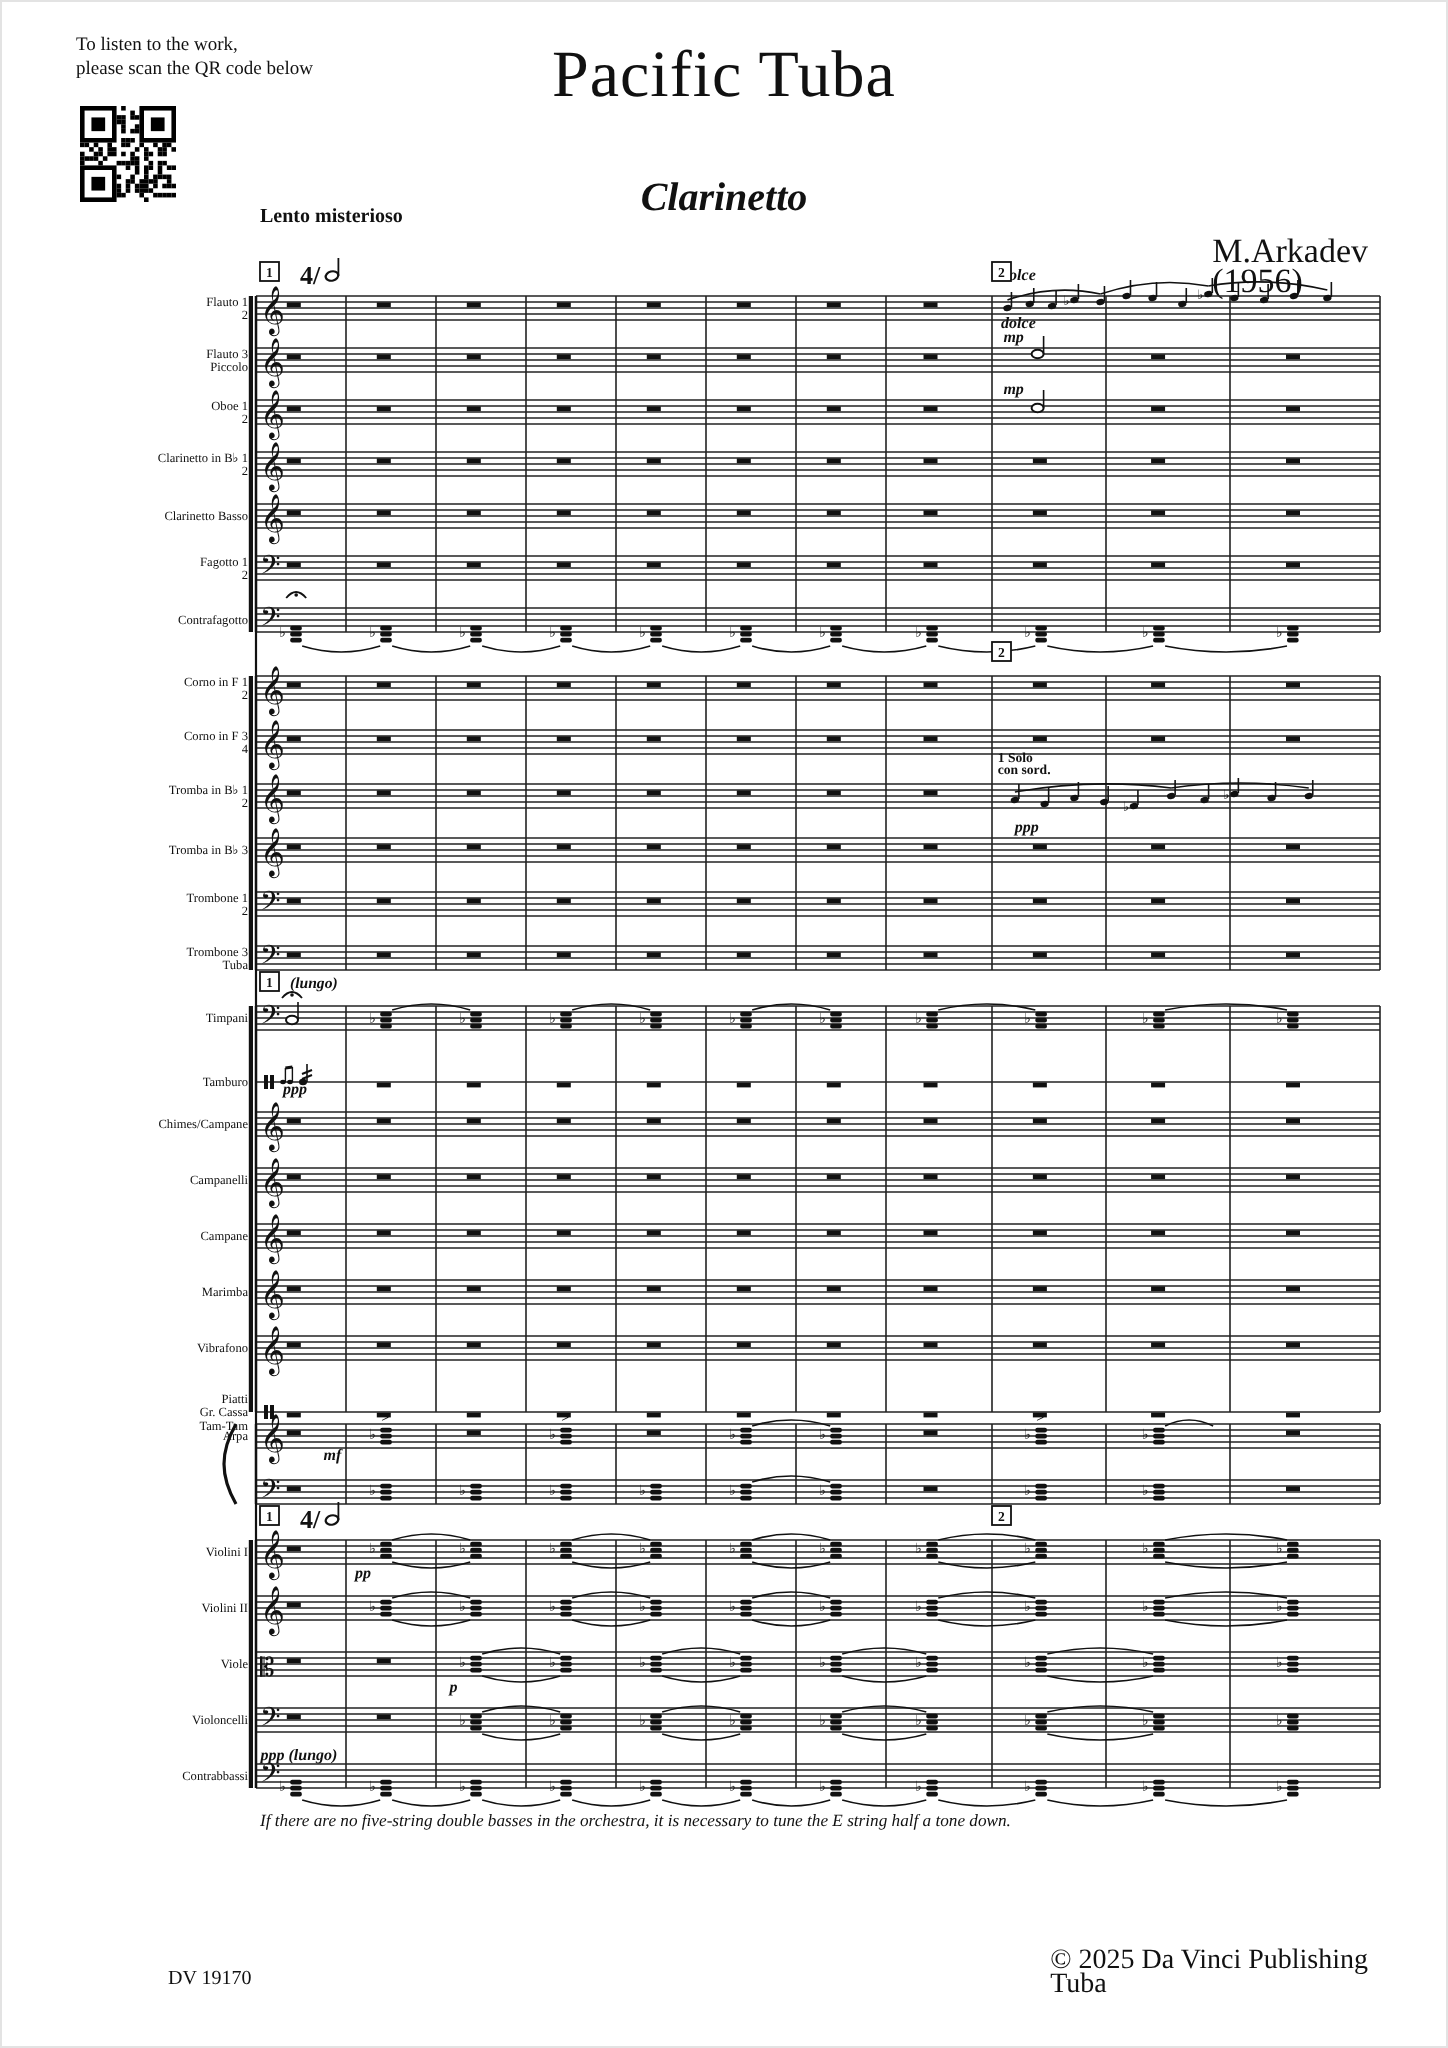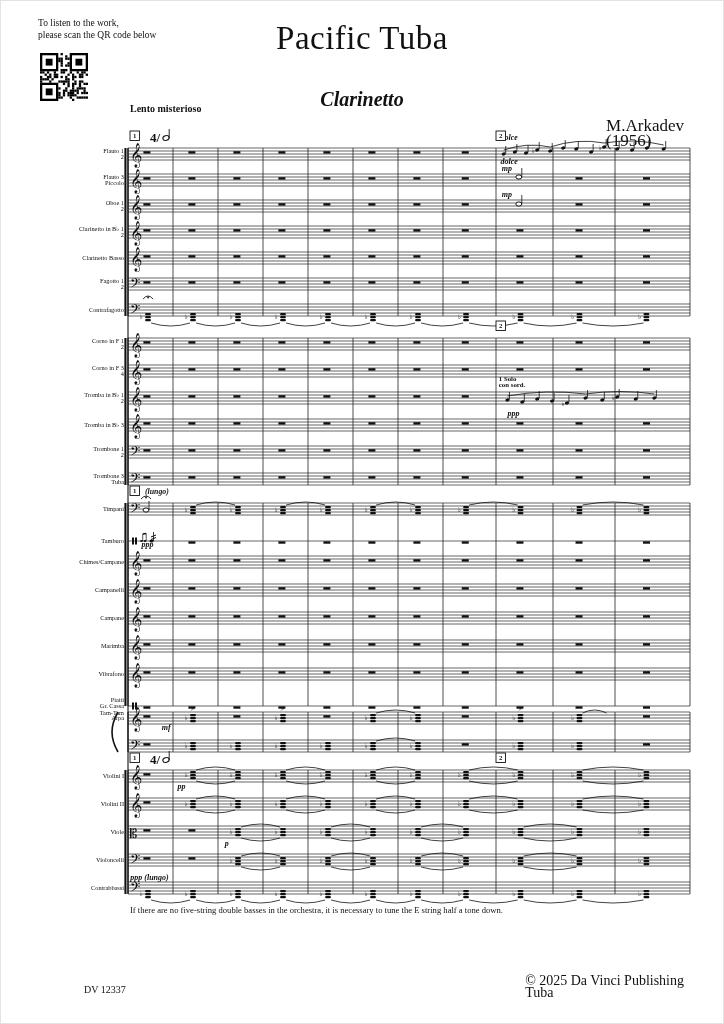--- a/index.html
+++ b/index.html
@@ -5,21 +5,21 @@
   html,body{margin:0;padding:0;background:#ffffff;}
   #page{position:relative;width:724px;height:1024px;background:#fff;overflow:hidden;
         box-shadow:inset 0 0 0 1px #e3e3e3;font-family:"Liberation Serif",serif;color:#111;}
   .abs{position:absolute;}
   #qr-note{left:38px;top:18px;font-size:9.5px;line-height:11.5px;}
   #qr-box{left:40px;top:53px;}
   #main-title{left:50px;right:50px;top:20px;text-align:center;font-size:33px;letter-spacing:.5px;}
   #subtitle{left:60px;right:60px;top:88px;text-align:center;font-size:20px;font-weight:bold;font-style:italic;}
   #composer{right:40px;top:90px;text-align:left;font-size:17px;line-height:15px;margin-top:28px;}
   #tempo{left:130px;top:103px;font-size:10px;font-weight:bold;}
-  #footnote{left:130px;top:905px;font-size:8.6px;}
+  #footnote{left:130px;top:905px;font-size:8.6px;font-style:italic;}
   #catalog{left:84px;top:984px;font-size:10px;}
   #imprint{right:40px;top:975px;font-size:14px;line-height:12px;}
   svg text{user-select:none;}
 </style>
 </head>
 <body>
 
 <div id="page">
   <div class="abs" id="qr-note">
     <div>To listen to the work,</div>
@@ -1219,18 +1219,18 @@
         <ellipse cx="166" cy="760" rx="3.2" ry="2.3" fill="#fff" stroke="#111" stroke-width="1.1" transform="rotate(-15 166 760)"></ellipse>
         <line x1="169.2" y1="760" x2="169.2" y2="751" stroke="#111" stroke-width="0.9"></line>
       </g>
       <g>
         <rect x="496" y="753" width="9.5" height="9.5" fill="#fff" stroke="#111" stroke-width="0.9"></rect>
         <text x="500.7" y="760.3" font-size="6.8" fill="#111" text-anchor="middle" font-family="&quot;Liberation Serif&quot;,serif" font-weight="bold">2</text>
       </g>
     </svg>
 
   <div class="abs" id="footnote">If there are no five-string double basses in the orchestra, it is necessary to tune the E string half a tone down.</div>
-  <div class="abs" id="catalog">DV 12337</div>
+  <div class="abs" id="catalog">DV 19170</div>
   <div class="abs" id="imprint">
     <div>© 2025 Da Vinci Publishing</div>
     <div>Tuba</div>
   </div>
 </div>
 
 </body></html>

